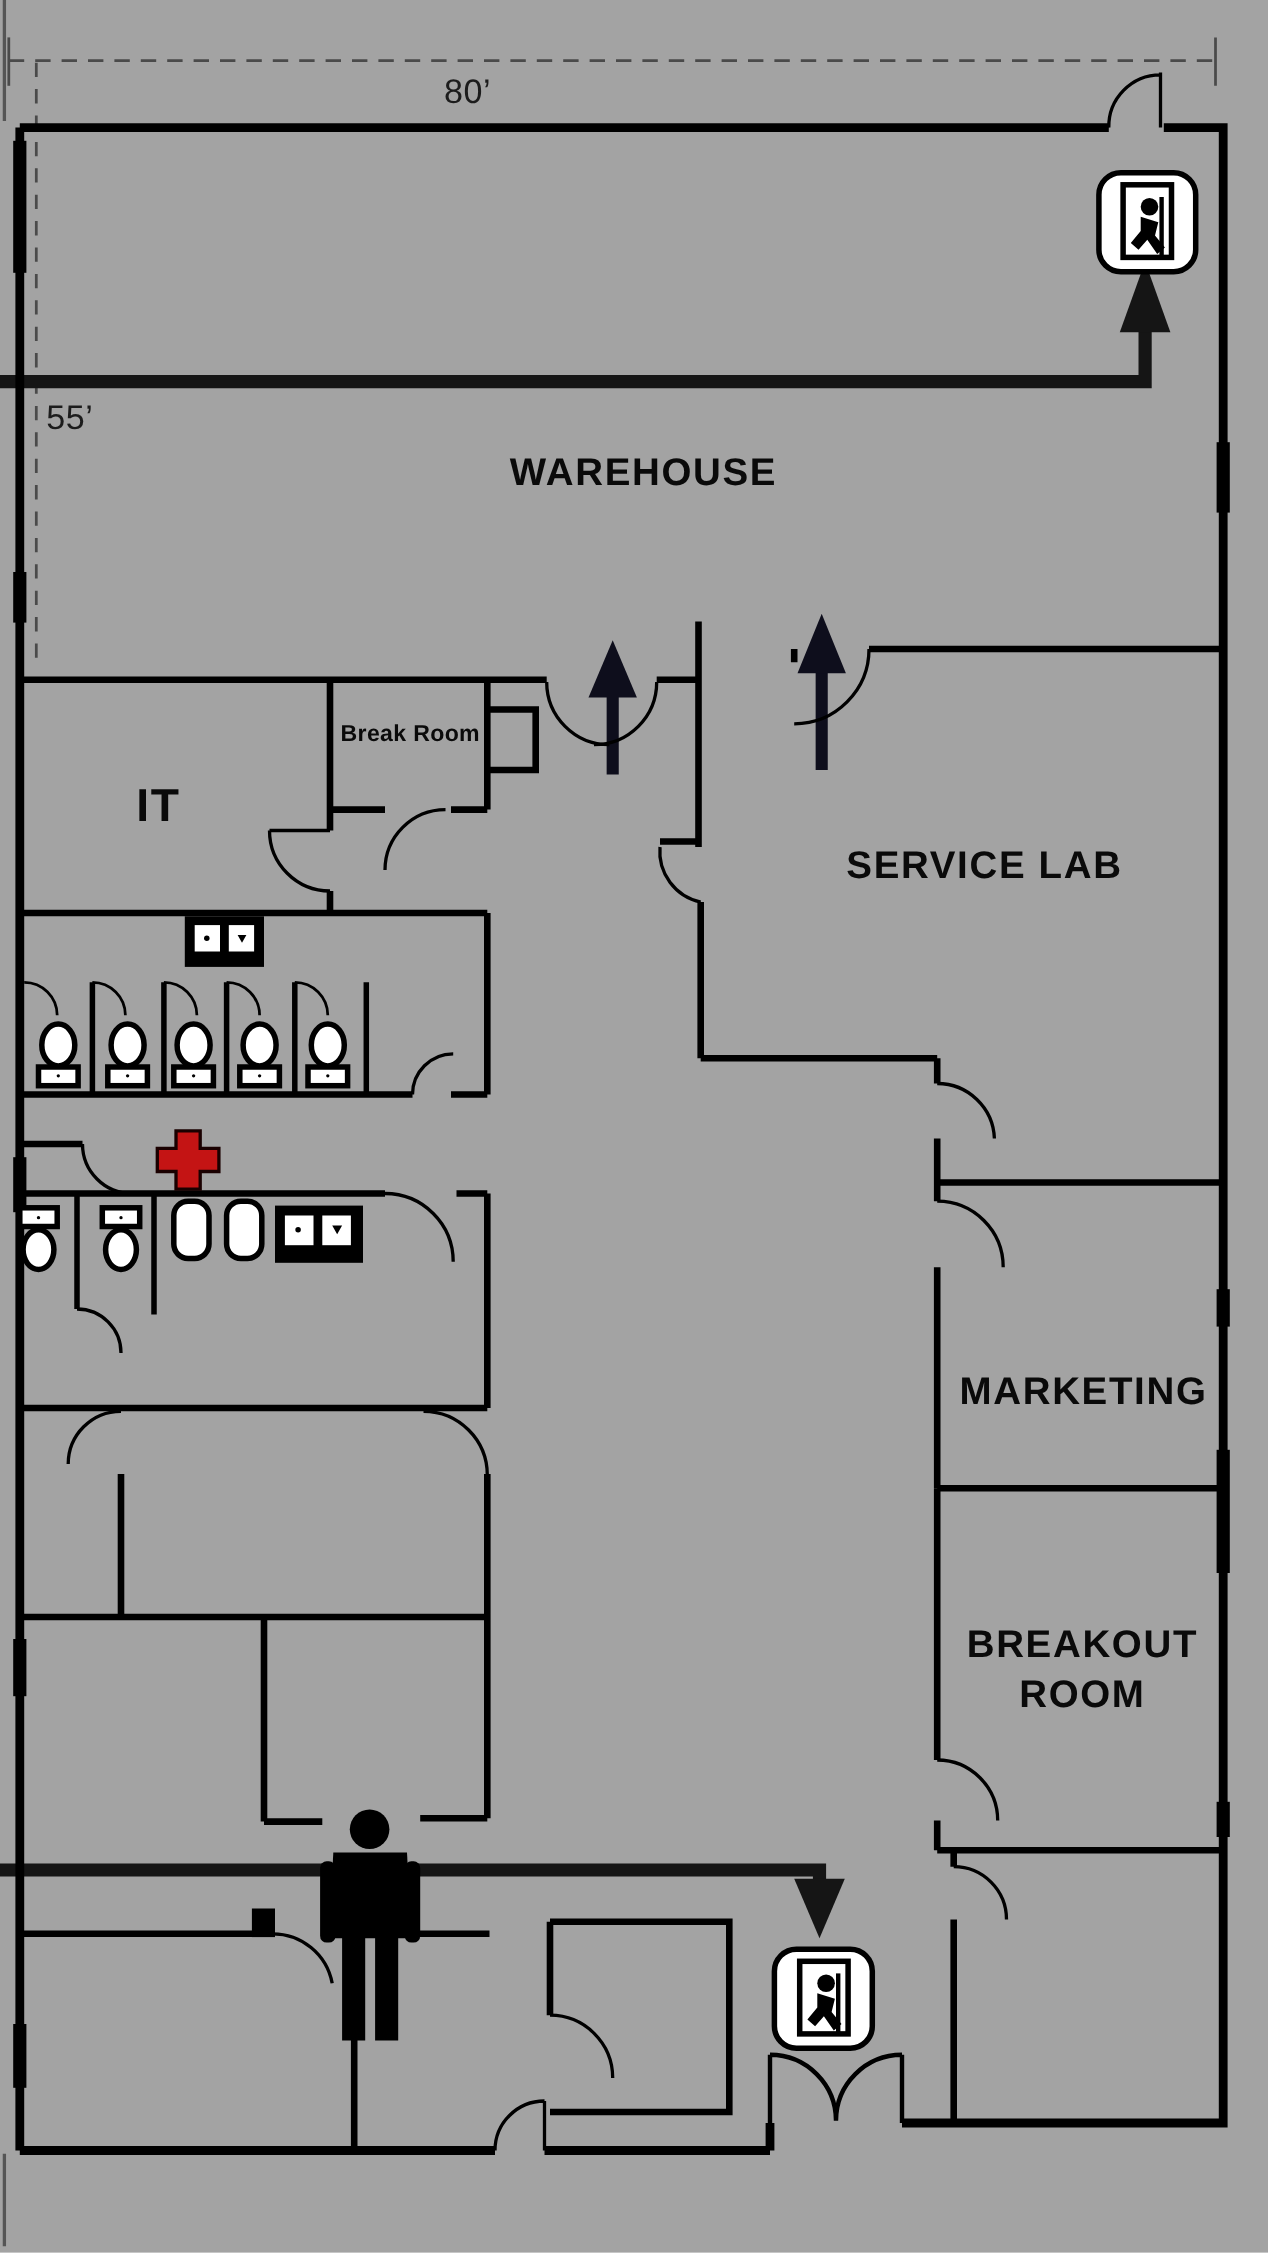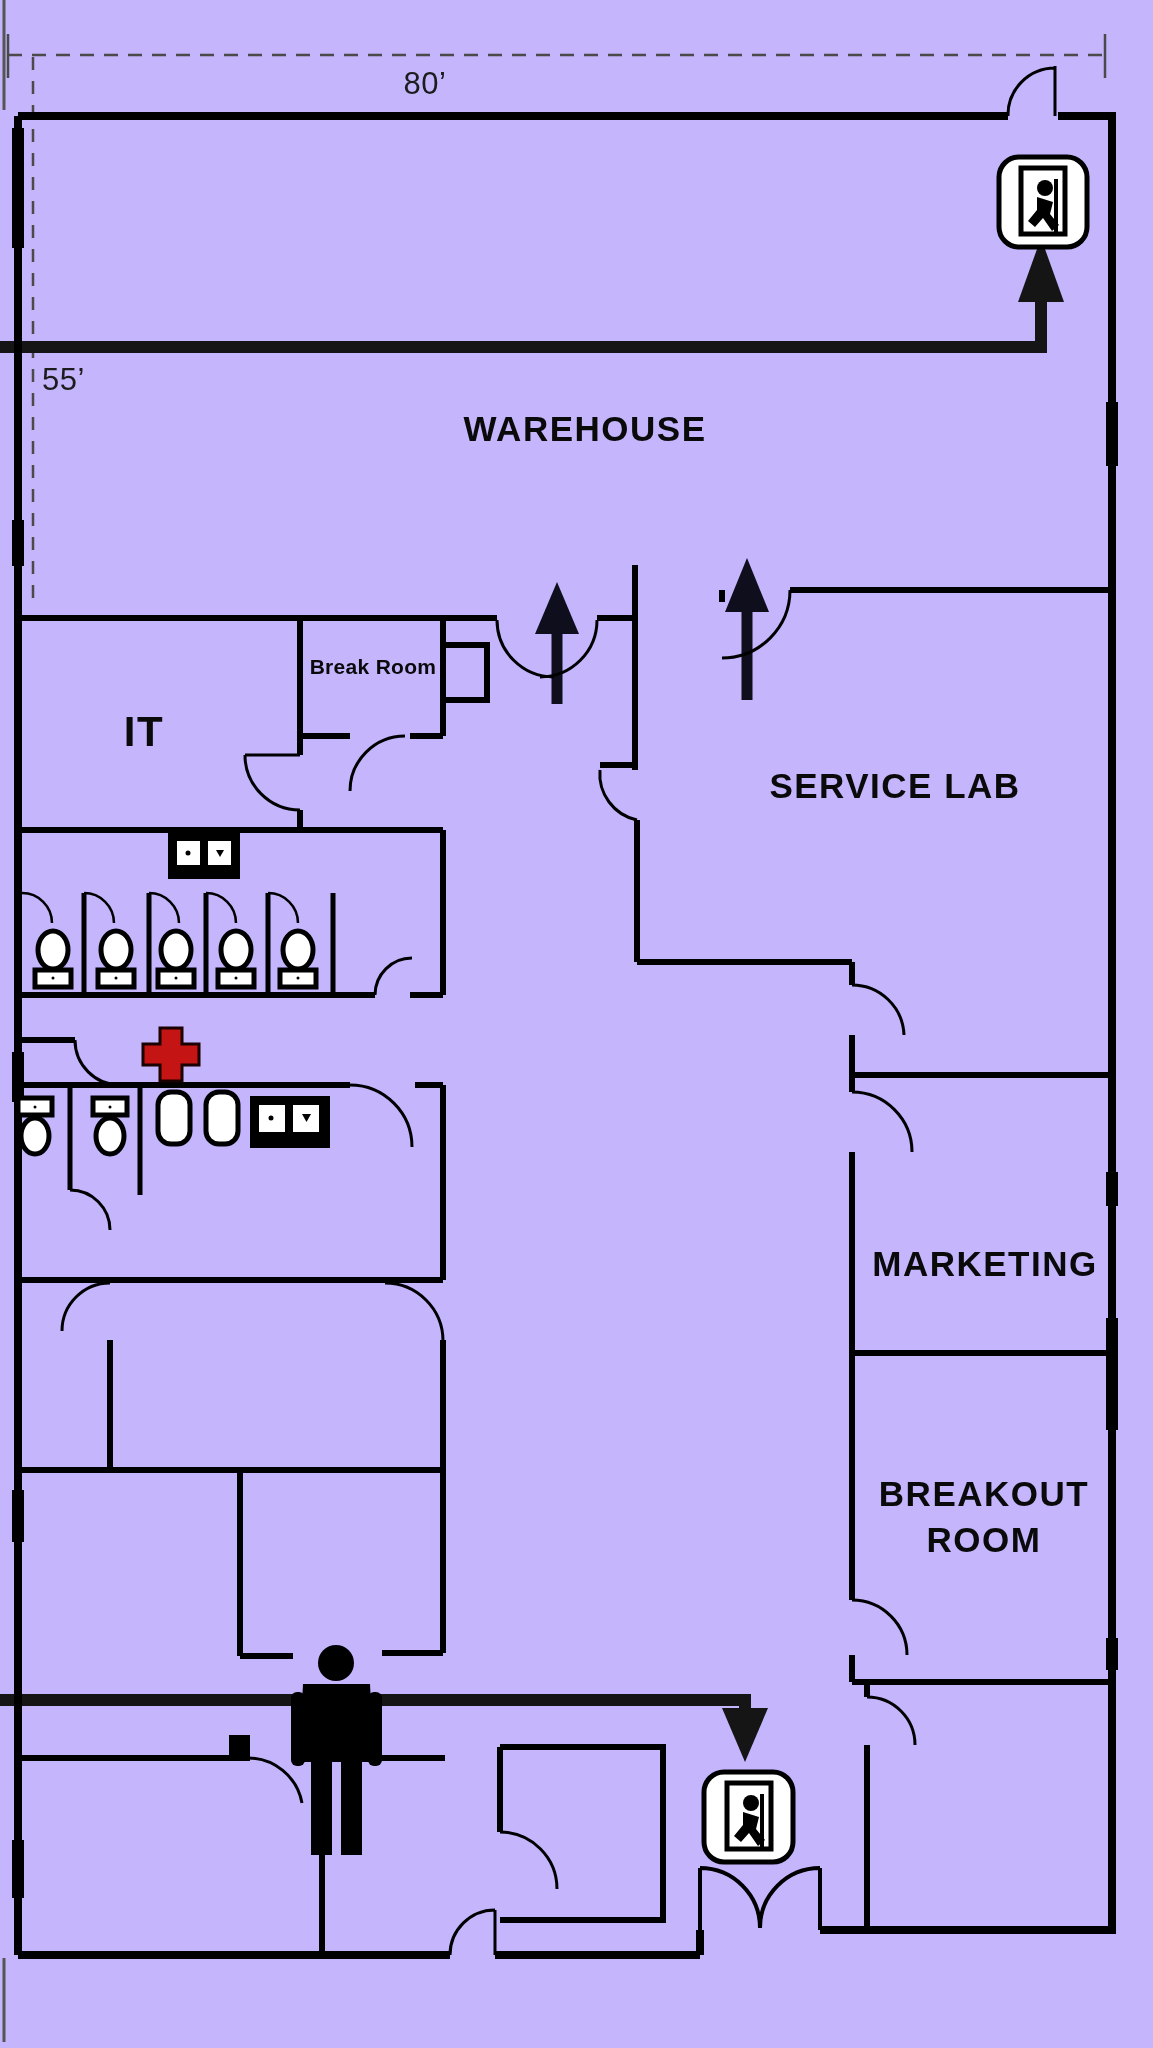--- a/index.html
+++ b/index.html
@@ -1,16 +1,16 @@
 <!DOCTYPE html>
 <html><head>
 <meta charset="utf-8">
 <style>
   html,body{margin:0;padding:0;background:#ffffff;}
-  .page{position:relative;width:1153px;height:2048px;background:#c4b5fd;overflow:hidden;}
+  .page{position:relative;width:1153px;height:2048px;background:#a3a3a3;overflow:hidden;}
   svg{display:block;}
   text{font-family:"Liberation Sans","DejaVu Sans",sans-serif;fill:#0a0a0a;}
   .room-label{font-weight:bold;letter-spacing:1.5px;}
   .dim-label{font-weight:normal;letter-spacing:0.5px;fill:#1c1c1c;}
   .small-label{font-weight:bold;letter-spacing:0.3px;}
 </style>
 </head>
 <body>
 
 <div class="page">

